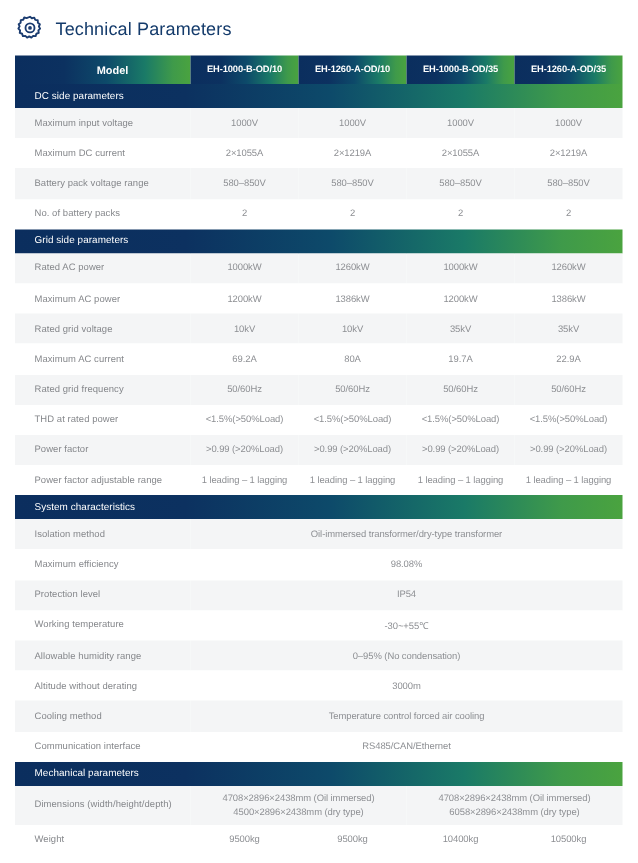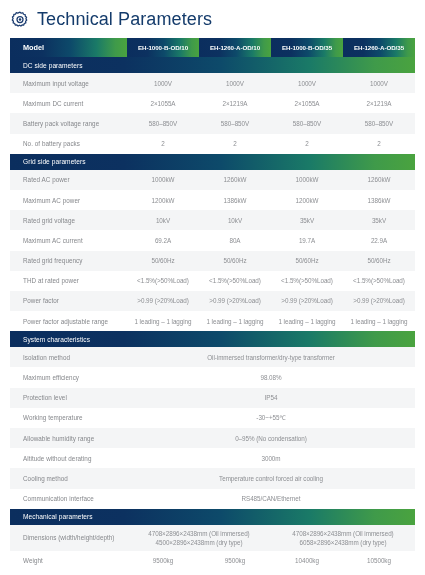--- a/index.html
+++ b/index.html
@@ -19,21 +19,21 @@
 
   
   .title-bar {
     display: flex;
     align-items: center;
     gap: 7px;
     padding: 9px 0 8px 10px;
   }
   .gear-icon { width: 20px; height: 20px; display: block; flex: none; }
   .title-text {
-    font-size: 18px;
+    font-size: 12px;
     color: #143b6b;
     letter-spacing: .1px;
     white-space: nowrap;
   }
 
   
   .tbl {
     width: 405px;
     margin: 0 10px;
     border-collapse: collapse;
@@ -51,21 +51,21 @@
     color: #ffffff;
   }
   .band.model td { height: 19px; }
   .band.section td { height: 16px; }
 
   .hdr-model {
     font-size: 7.3px;
     font-weight: bold;
     padding-left: 13px !important;
     color: #ffffff;
-    text-align: left;
+    text-align: center;
   }
   .hdr-m {
     font-size: 6.2px;
     font-weight: bold;
     text-align: center;
     color: #ffffff;
     letter-spacing: -.05px;
   }
   .section-name {
     font-size: 6.6px;

